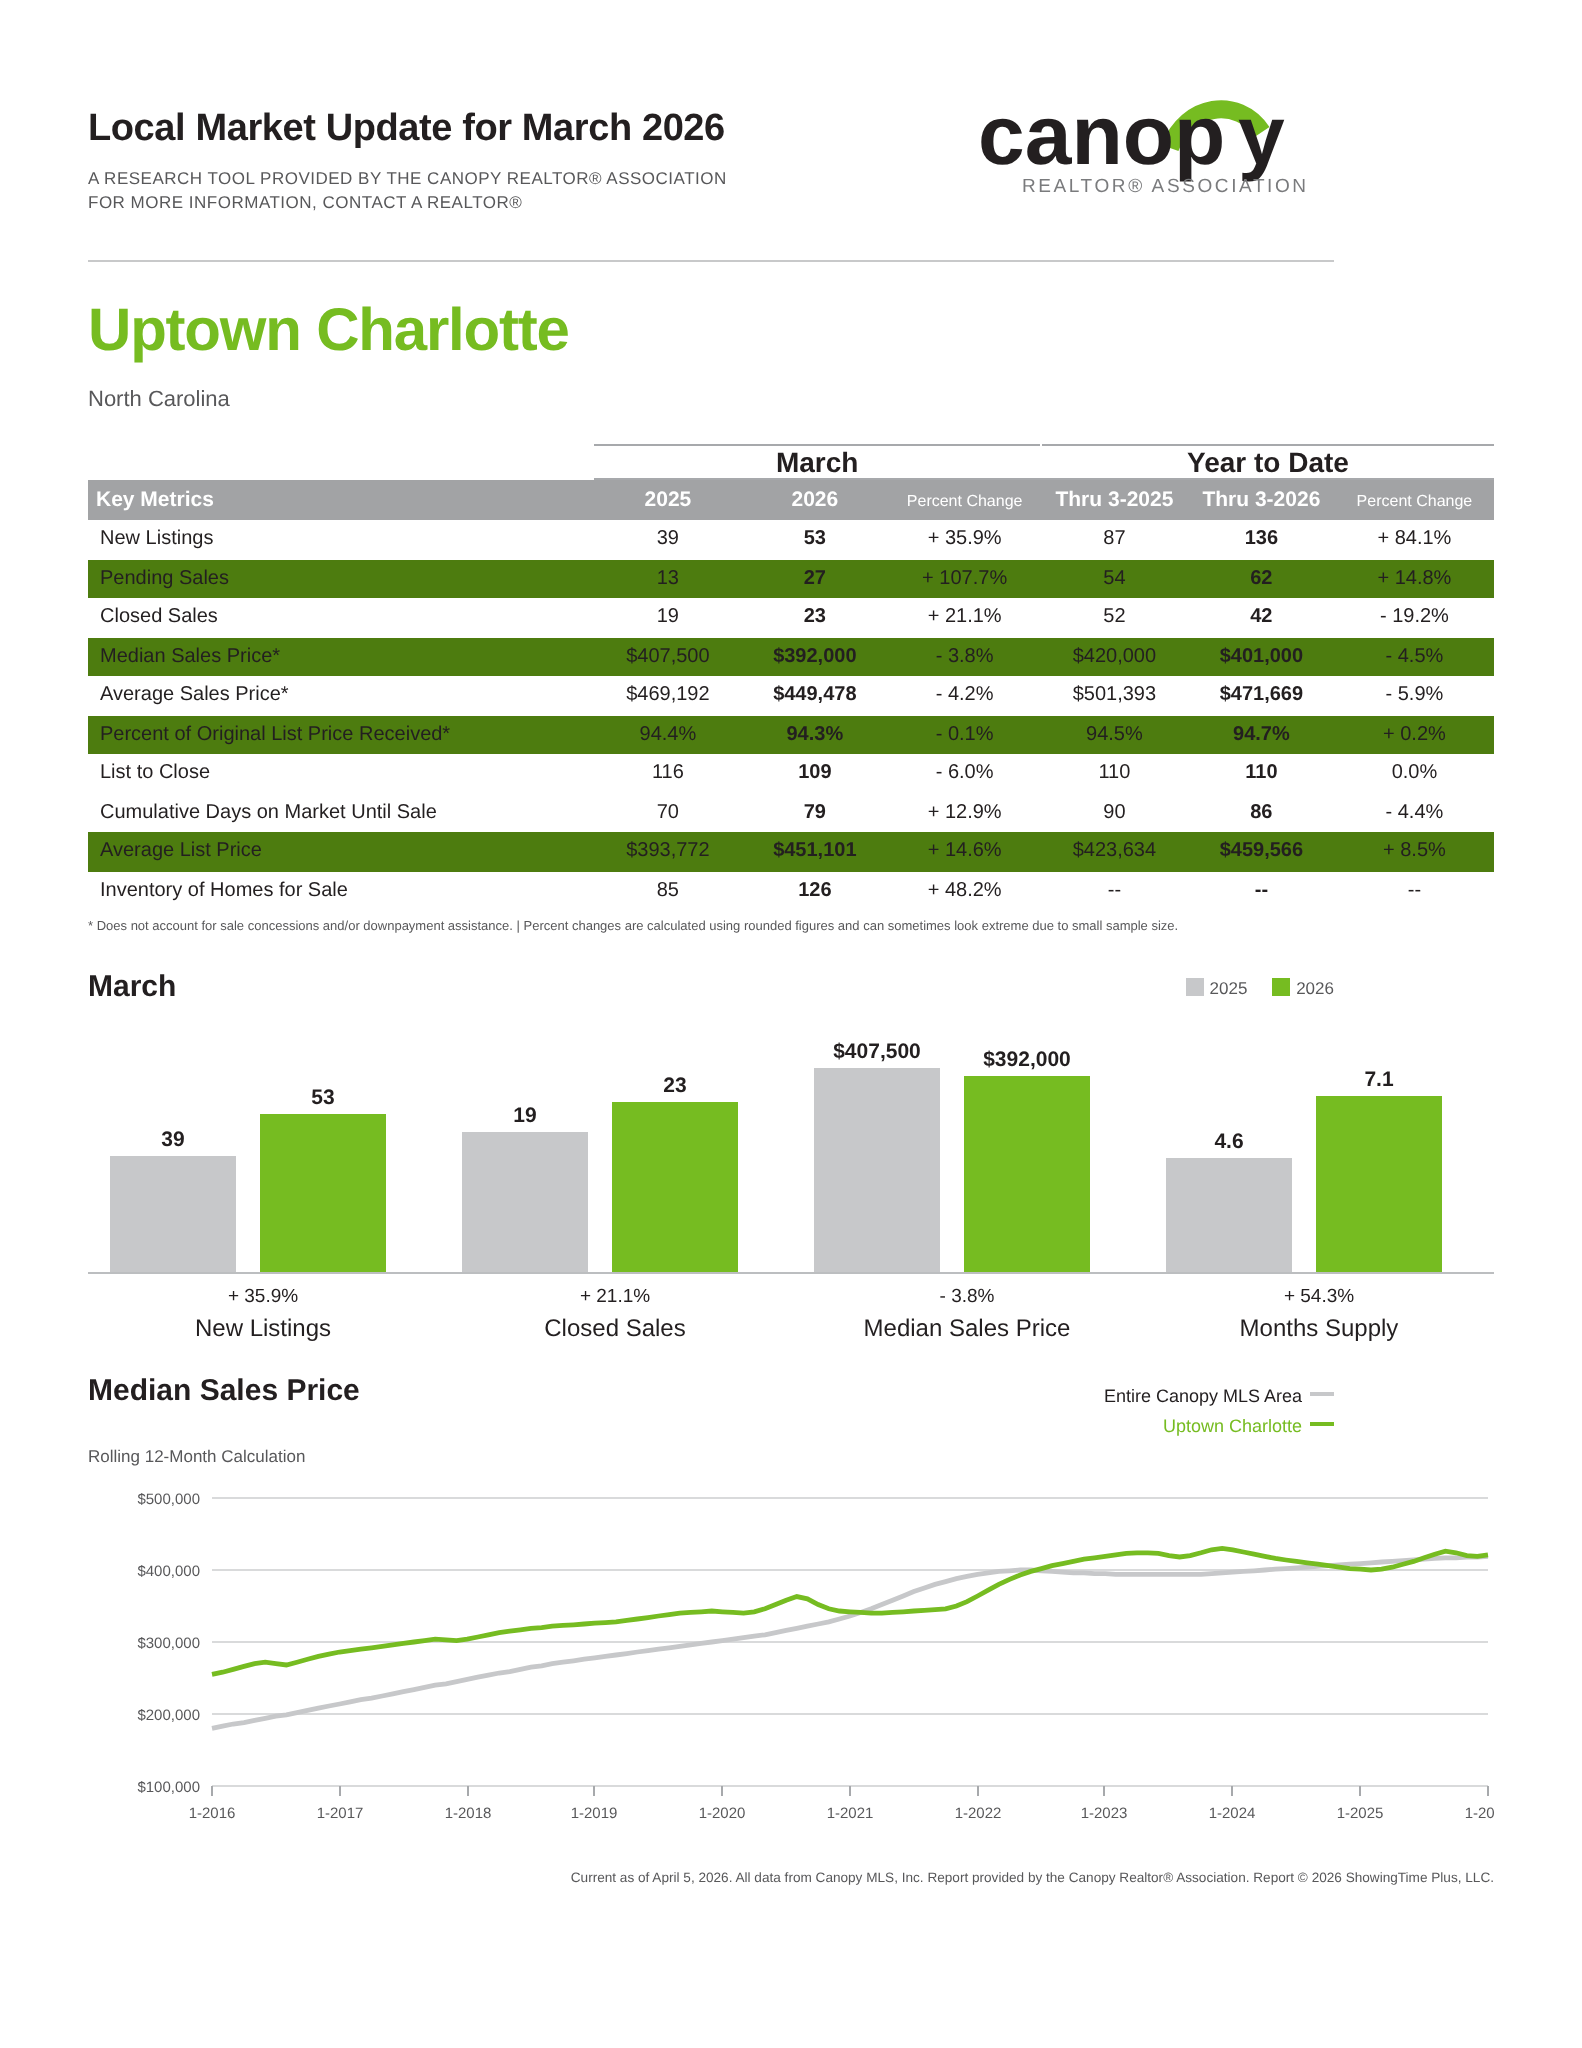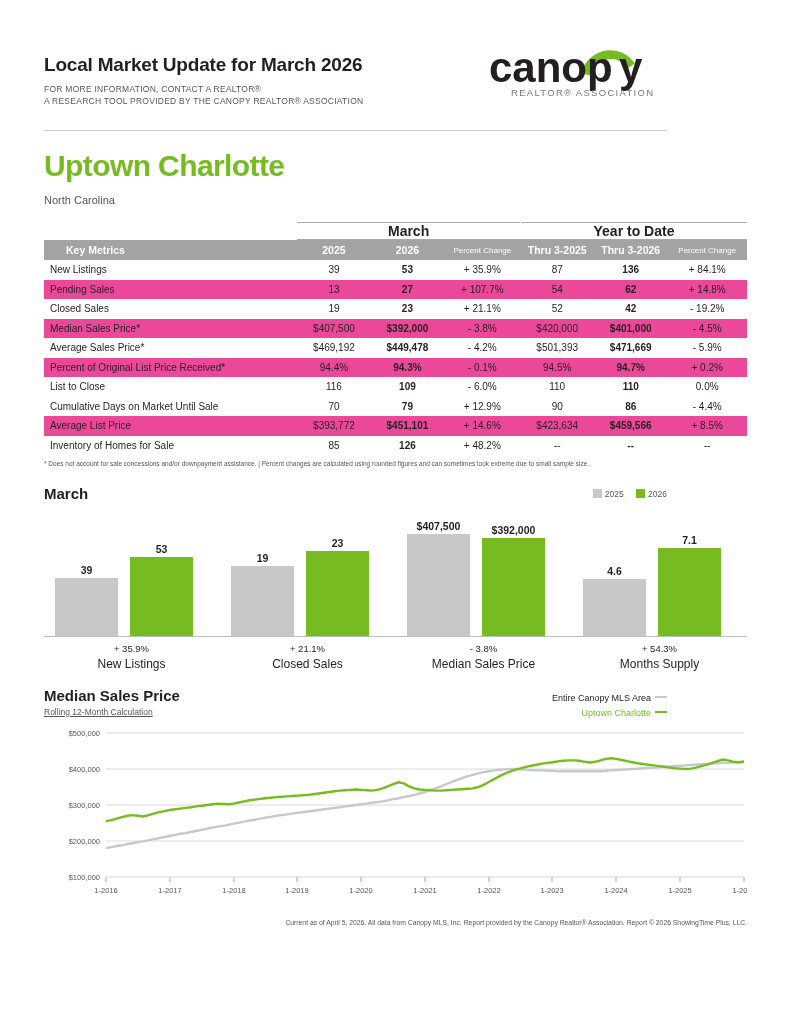--- a/index.html
+++ b/index.html
@@ -95,34 +95,34 @@
   .keyhead td {
     background: #a2a3a5;
     color: #ffffff;
     font-weight: bold;
     font-size: 10.5px;
     height: 20px;
     text-align: center;
   }
   .keyhead td.kname {
     text-align: left;
-    padding-left: 22px;
+    padding-left: 4px;
   }
   .keyhead td.pct { font-size: 8px; font-weight: normal; }
   tbody tr td {
     height: 19.5px;
     text-align: center;
     font-size: 10px;
   }
   tbody tr td.kname {
     text-align: left;
     padding-left: 6px;
     white-space: nowrap;
   }
-  tbody tr.alt td { background: #ec4899; }
+  tbody tr.alt td { background: #4d7c0f; }
   td.bold { font-weight: bold; }
   col.c-name { width: 268px; }
   col.c-a { width: 80px; }
   col.c-b { width: 80px; }
   col.c-c { width: 85px; }
   col.c-d { width: 80px; }
   col.c-e { width: 80px; }
   col.c-f { width: 90px; }
   .table-note {
     margin-top: 5px;
@@ -199,22 +199,21 @@
   
   .line-block { margin-top: 14px; position: relative; }
   .line-title {
     font-size: 15px;
     font-weight: bold;
     margin: 0;
   }
   .line-sub {
     font-size: 8.5px;
     color: #58585a;
-    margin-top: 3px;
-    text-decoration: underline;
+    margin-top: 19px;
   }
   .line-legend {
     position: absolute;
     right: 0;
     top: 6px;
     text-align: right;
     font-size: 9px;
     font-weight: normal;
   }
   .line-legend .l1 { color: #231f20; }
@@ -238,22 +237,22 @@
   }
 </style>
 </head>
 <body>
 
 <div class="page">
 
   <div class="header">
     <div class="header-left">
       <div class="doc-title">Local Market Update for March 2026</div>
+      <div class="doc-sub">A RESEARCH TOOL PROVIDED BY THE CANOPY REALTOR® ASSOCIATION</div>
       <div class="doc-sub">FOR MORE INFORMATION, CONTACT A REALTOR®</div>
-      <div class="doc-sub">A RESEARCH TOOL PROVIDED BY THE CANOPY REALTOR® ASSOCIATION</div>
     </div>
     <div class="logo">
       <svg width="178" height="64" viewBox="0 0 178 64">
         <path d="M96 30 C104 8, 130 4, 142 22" fill="none" stroke="#76bc21" stroke-width="9"></path>
         <text x="0" y="38" font-family="Liberation Sans, sans-serif" font-size="42" font-weight="bold" fill="#231f20">canop</text>
         <text x="130" y="38" font-family="Liberation Sans, sans-serif" font-size="42" font-weight="bold" fill="#231f20">y</text>
         <text x="22" y="52" font-family="Liberation Sans, sans-serif" font-size="9.5" letter-spacing="1.3" fill="#7a7b7d">REALTOR® ASSOCIATION</text>
       </svg>
     </div>
   </div>

